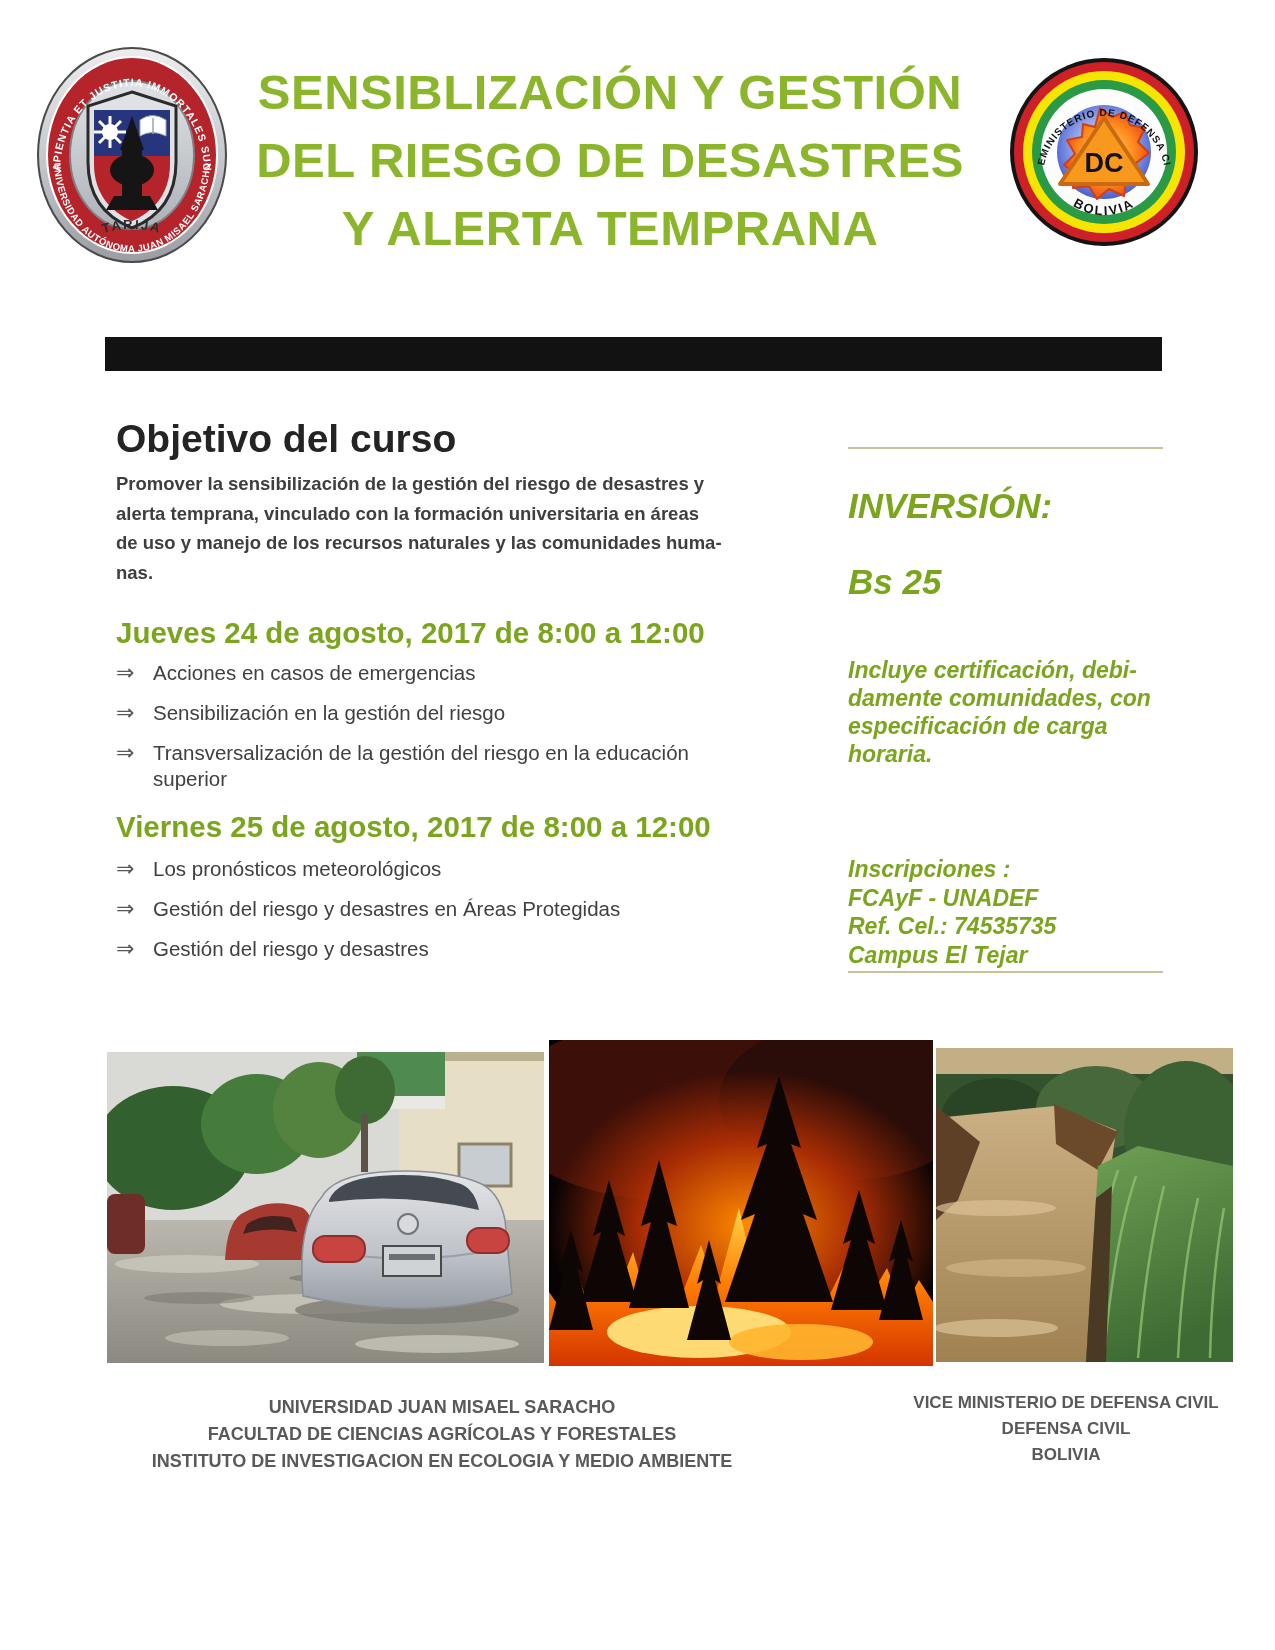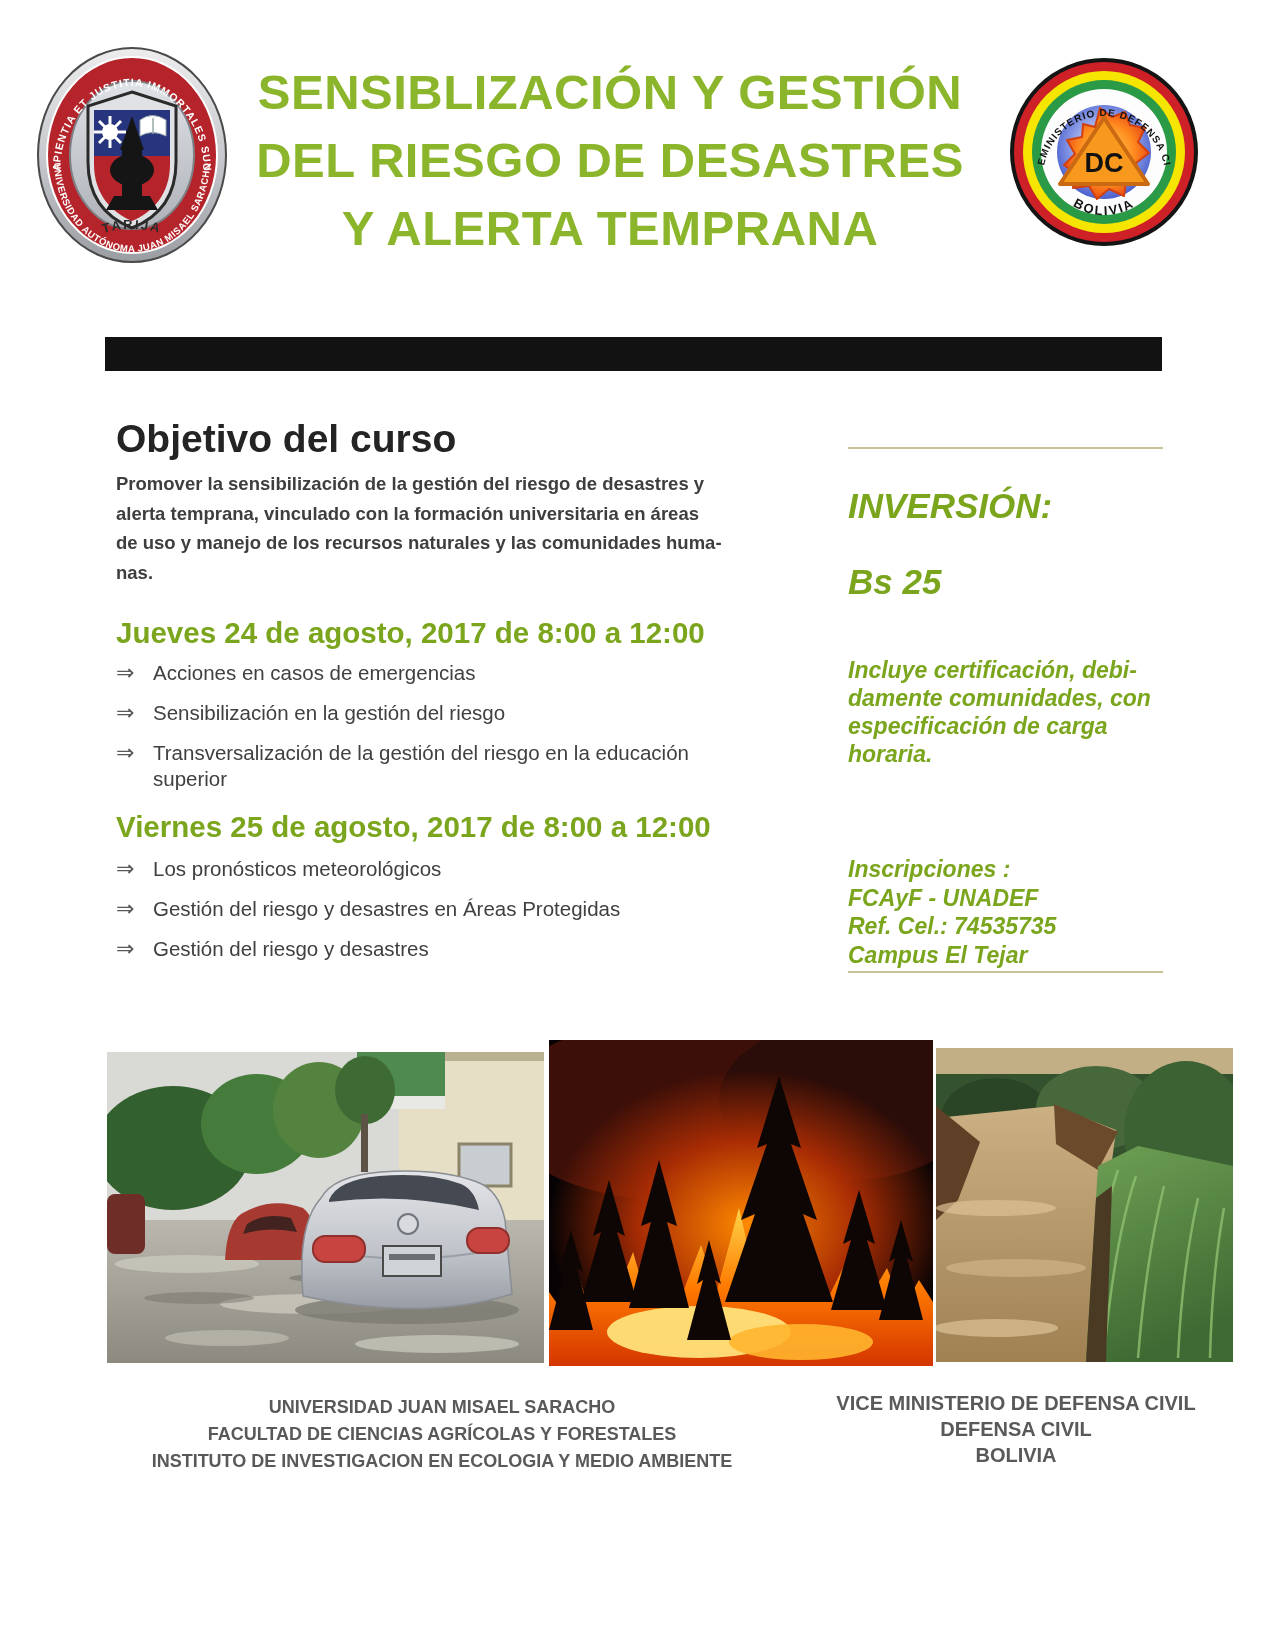--- a/index.html
+++ b/index.html
@@ -23,21 +23,21 @@
   .li{display:flex;margin-bottom:14px;}
   .arr{width:37px;flex:0 0 37px;color:#595959;font-size:22px;font-weight:normal;line-height:26px;}
   .litext{font-size:20.5px;font-weight:normal;color:#404040;line-height:26px;}
   
   .rule{width:315px;height:2px;background:#C9C299;}
   .inv{font-size:35px;font-weight:bold;font-style:italic;color:#7AA51C;}
   .note{font-size:23px;font-weight:bold;font-style:italic;color:#7AA51C;line-height:28px;}
   
   .cap{font-weight:bold;color:#595959;text-align:center;}
   .cap-l{left:117px;top:1394px;width:650px;font-size:18px;line-height:27px;}
-  .cap-r{left:835px;top:1390px;width:362px;font-size:20px;line-height:26px;}
+  .cap-r{left:885px;top:1390px;width:362px;font-size:17px;line-height:26px;}
   svg text{font-family:"Liberation Sans","DejaVu Sans",sans-serif;}
 </style>
 </head>
 <body>
 
 <div class="page">
 
   <svg class="abs" style="left:36px;top:46px;" width="192" height="218" viewBox="0 0 192 218">
     <defs>
       <linearGradient id="sealG" x1="0" y1="0" x2="0" y2="1">

